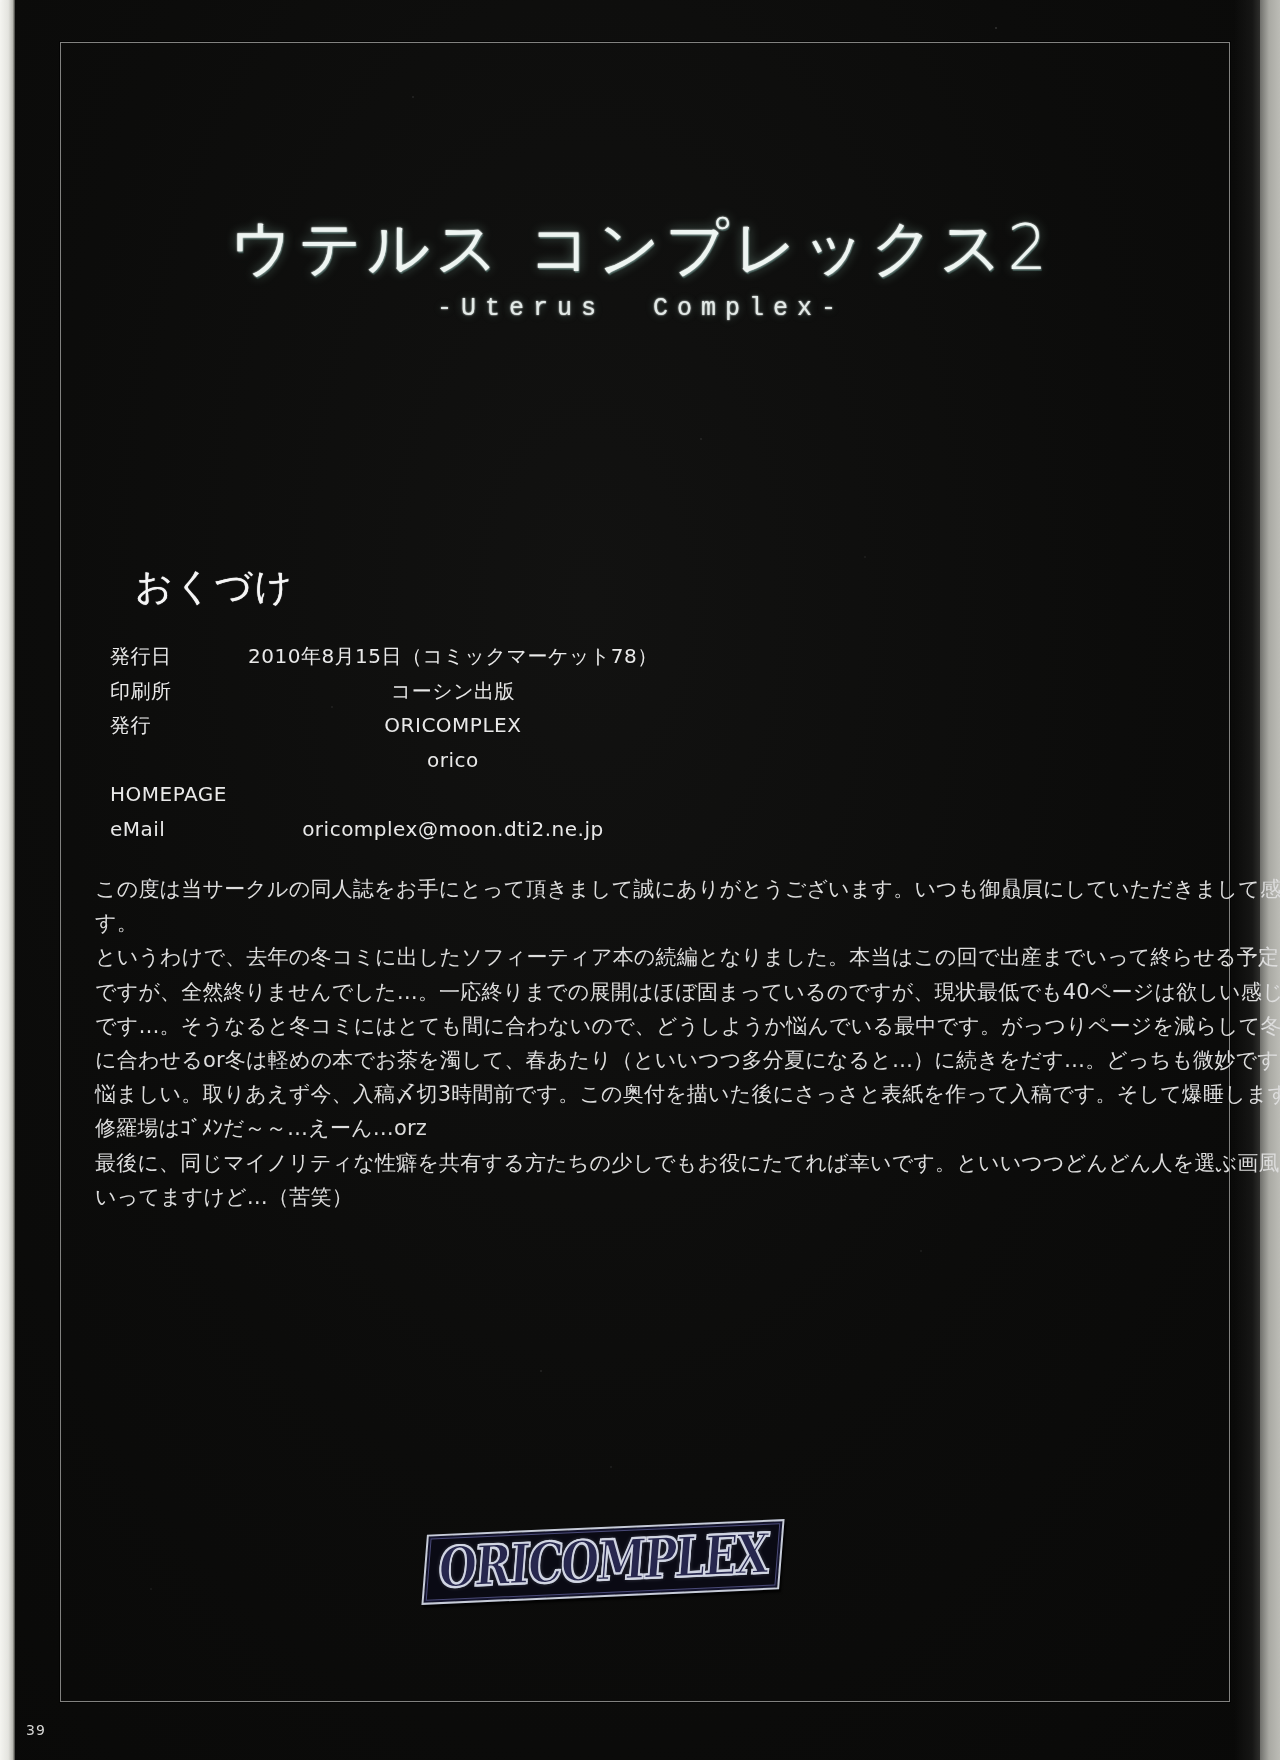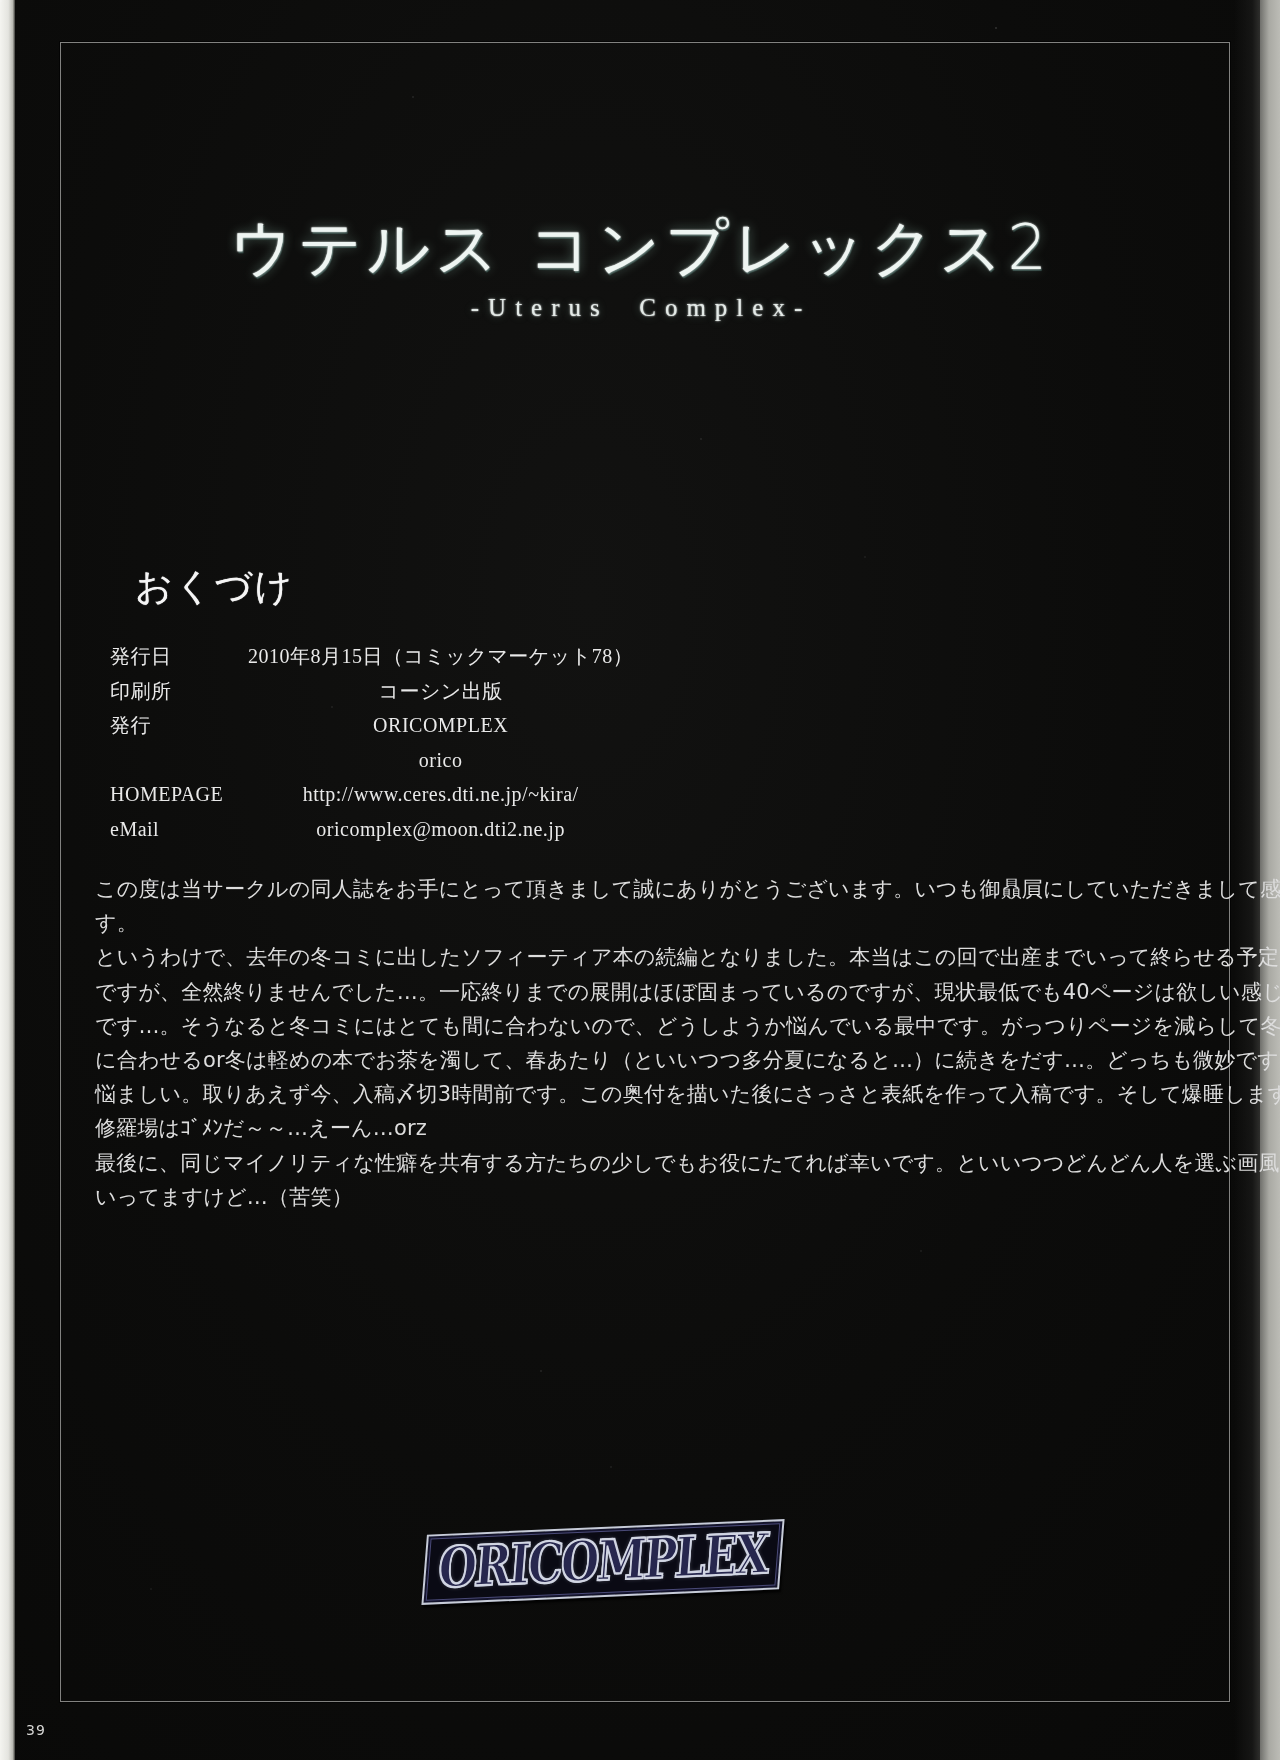--- a/index.html
+++ b/index.html
@@ -50,38 +50,37 @@
     position:absolute;left:95px;top:206px;width:1092px;
     text-align:center;
     font-size:62px;font-weight:300;letter-spacing:5px;
     color:#eef5f2;
     text-shadow:0 0 2px #ffffff,0 0 12px rgba(170,225,205,.45),1px 2px 1px rgba(110,170,160,.35);
     white-space:nowrap;
   }
   .title-sub{
     position:absolute;left:95px;top:294px;width:1092px;
     text-align:center;
-    font-family:Liberation Serif, serif;
+    font-family:Liberation Mono, monospace;
     font-size:25px;letter-spacing:9px;white-space:pre;
     color:#e3eae7;
     text-shadow:0 0 2px #fff,0 0 8px rgba(170,225,205,.35);
   }
   
   .okuzuke-heading{
     position:absolute;left:110px;top:562px;
     font-size:37px;color:#f5f5f5;letter-spacing:2px;
     text-shadow:0 0 1px #fff;
     margin-left:25px;
   }
   .colophon{
     position:absolute;left:110px;top:639px;
     display:grid;grid-template-columns:138px auto;
     font-size:20px;line-height:34.6px;color:#e9e9e9;
     letter-spacing:.5px;
-    font-family:Liberation Serif, serif;
   }
   .colophon .label{grid-column:1;}
   .colophon .value{grid-column:2;text-align:center;}
   
   .afterword{
     position:absolute;left:95px;top:872px;width:1100px;
     font-size:21px;line-height:34.2px;color:#dddddd;
     letter-spacing:.2px;
   }
   .afterword .line{white-space:nowrap;}
@@ -135,21 +134,20 @@
     <div class="label">印刷所</div>
     <div class="value">コーシン出版</div>
 
     <div class="label">発行</div>
     <div class="value">ORICOMPLEX</div>
 
     <div class="label"></div>
     <div class="value">orico</div>
 
     <div class="label">HOMEPAGE</div>
-    <div class="value">http://www.ceres.dti.ne.jp/~kira/</div>
 
     <div class="label">eMail</div>
     <div class="value">oricomplex@moon.dti2.ne.jp</div>
   </div>
 
   <div class="afterword">
     <div class="line">この度は当サークルの同人誌をお手にとって頂きまして誠にありがとうございます。いつも御贔屓にしていただきまして感謝致しま</div>
     <div class="line">す。</div>
     <div class="line">というわけで、去年の冬コミに出したソフィーティア本の続編となりました。本当はこの回で出産までいって終らせる予定だったの</div>
     <div class="line">ですが、全然終りませんでした…。一応終りまでの展開はほぼ固まっているのですが、現状最低でも40ページは欲しい感じの内容</div>

